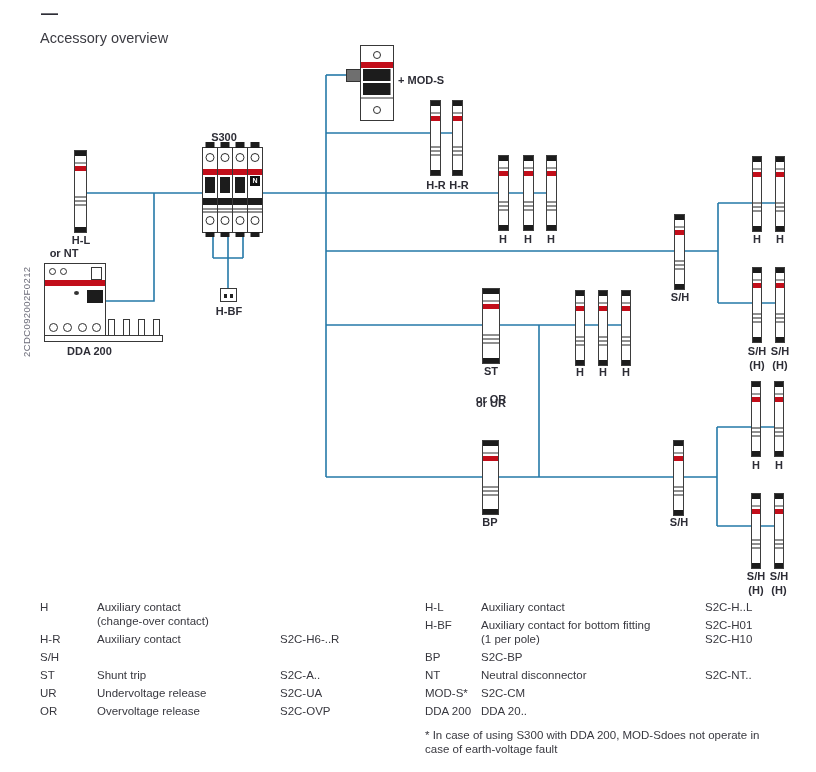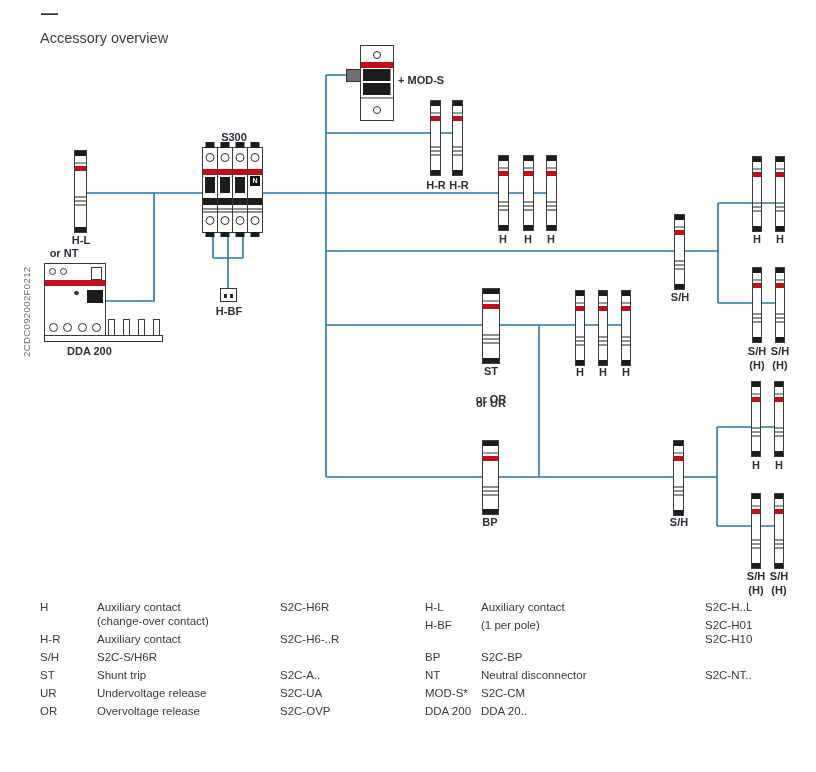--- a/index.html
+++ b/index.html
@@ -135,21 +135,21 @@
     <path class="wire" d="M539 325 V477"></path>
     <path class="wire" d="M326 477 H717 M717 427 V526 M717 427 H780 M717 526 H780"></path>
     <path class="wire" d="M154 193 V301 H106"></path>
     <path class="wire" d="M213 233 V258 M228 233 V258 M243 233 V258 M213 258 H243 M228 258 V289"></path>
   </svg>
 
   <div class="mod m-hl" style="left:74px;top:150px"></div>
   <span class="dl" style="left:81px;top:234px">H-L</span>
   <span class="dl" style="left:64px;top:247px">or NT</span>
 
-  <span class="dl" style="left:234px;top:131px">S300</span>
+  <span class="dl" style="left:224px;top:131px">S300</span>
   <div class="s300">
     <div class="pole">
         <i class="ring r-t"></i>
         <i class="toggle"></i>
         <i class="ring r-b"></i>
       </div>
     <div class="pole">
         <i class="ring r-t"></i>
         <i class="toggle"></i>
         <i class="ring r-b"></i>
@@ -250,30 +250,28 @@
   <span class="dl la" style="left:67px;top:345px">DDA 200</span>
 
   <div class="legend">
     <div class="lcol left">
       <div class="lrow">
         <span>H</span>
         <span>
             <span>Auxiliary contact</span>
             <span>(change-over contact)</span>
           </span>
-        <span>S2C-H6R</span>
       </div>
       <div class="lrow">
         <span>H-R</span>
         <span>Auxiliary contact</span>
         <span>S2C-H6-..R</span>
       </div>
       <div class="lrow">
         <span>S/H</span>
-        <span>S2C-S/H6R</span>
       </div>
       <div class="lrow">
         <span>ST</span>
         <span>Shunt trip</span>
         <span>S2C-A..</span>
       </div>
       <div class="lrow">
         <span>UR</span>
         <span>Undervoltage release</span>
         <span>S2C-UA</span>
@@ -286,20 +284,21 @@
     </div>
     <div class="lcol right">
       <div class="lrow">
         <span>H-L</span>
         <span>Auxiliary contact</span>
         <span>S2C-H..L</span>
       </div>
       <div class="lrow">
         <span>H-BF</span>
         <span>
+            <span>Auxiliary contact for bottom fitting</span>
             <span>(1 per pole)</span>
           </span>
         <span>
             <span>S2C-H01</span>
             <span>S2C-H10</span>
           </span>
       </div>
       <div class="lrow">
         <span>BP</span>
         <span>S2C-BP</span>
@@ -310,16 +309,19 @@
         <span>S2C-NT..</span>
       </div>
       <div class="lrow">
         <span>MOD-S*</span>
         <span>S2C-CM</span>
       </div>
       <div class="lrow">
         <span>DDA 200</span>
         <span>DDA 20..</span>
       </div>
+      <div class="footnote">
+        <span>* In case of using S300 with DDA 200, MOD-S</span><span>does not operate in case of earth-voltage fault</span>
+      </div>
     </div>
   </div>
 
 </div>
 
 </body></html>

